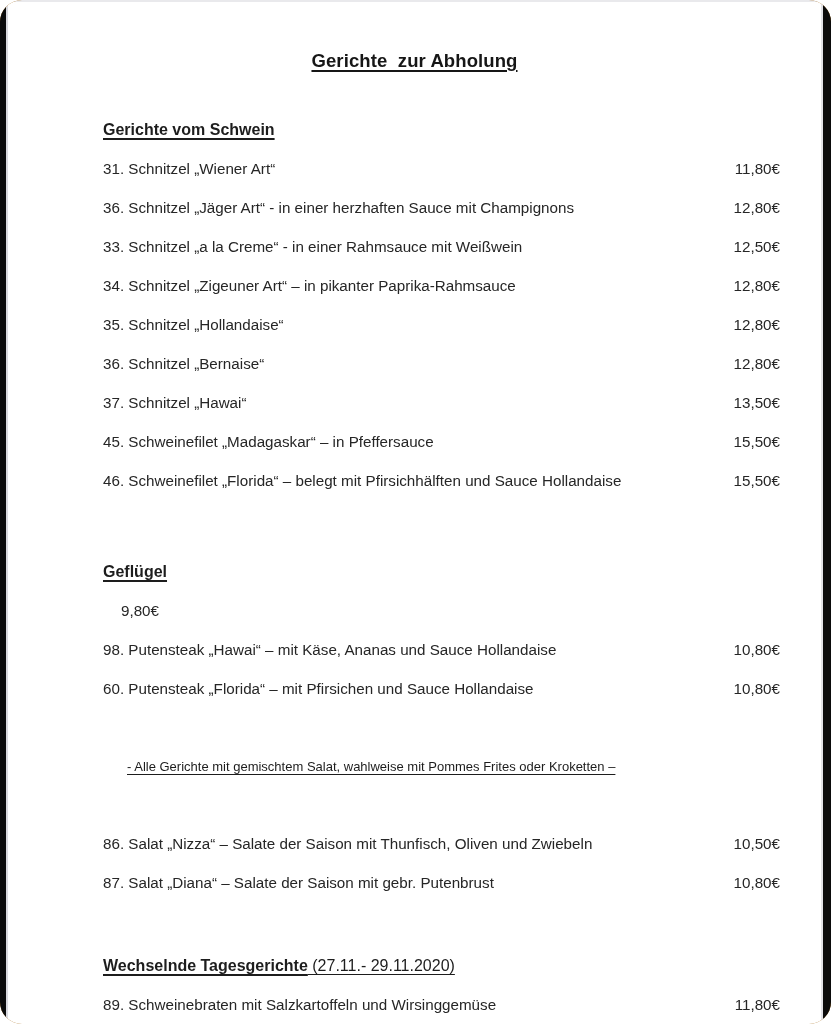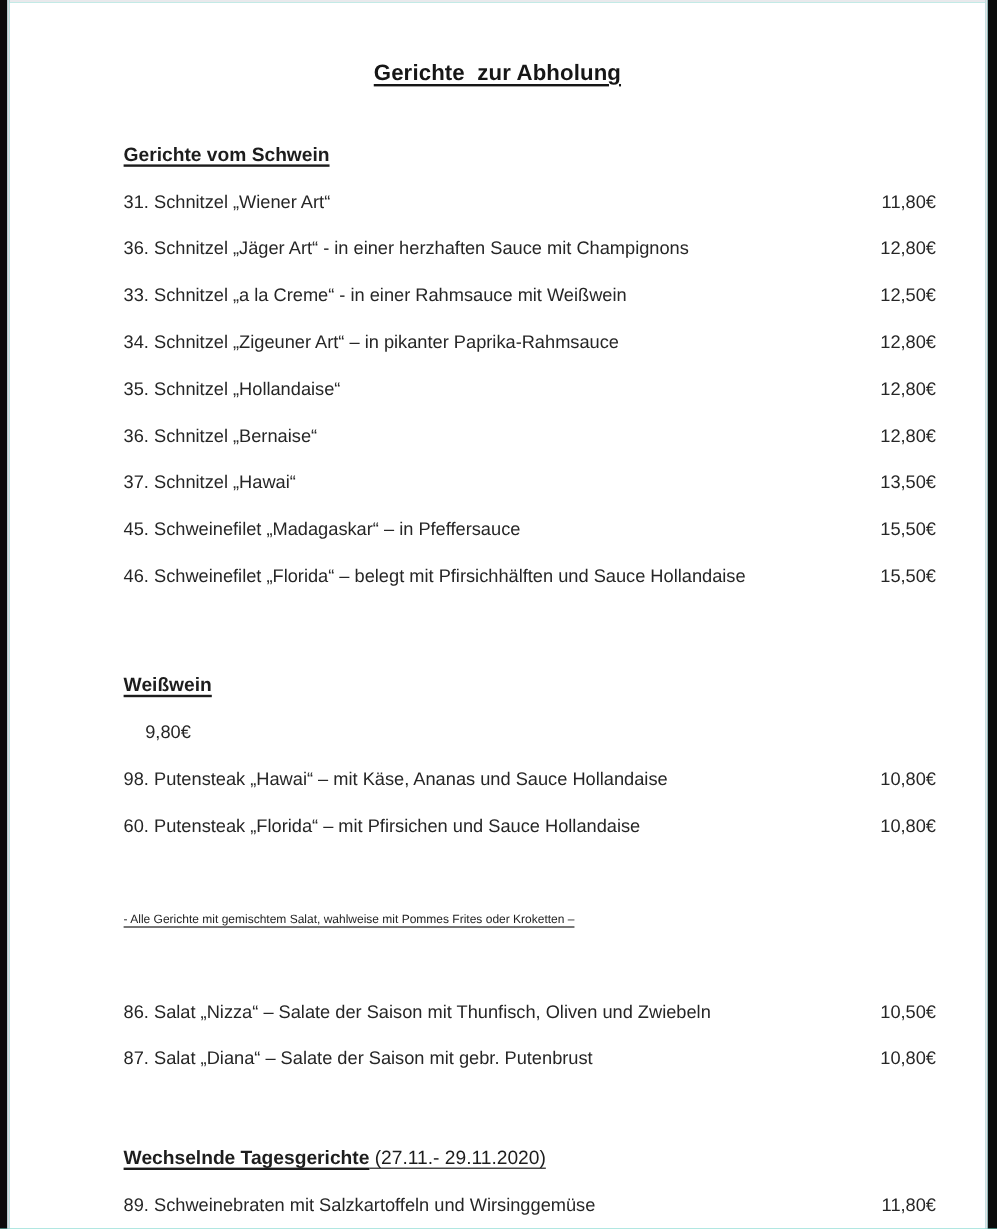--- a/index.html
+++ b/index.html
@@ -10,23 +10,24 @@
   }
   body {
     font-family: "Liberation Sans", sans-serif;
   }
 
   
   .page {
     position: relative;
     width: 831px;
     height: 1024px;
-    background: #14b8a6;
+    background: #a16207;
     overflow: hidden;
     box-sizing: border-box;
+    border-radius: 22px;
   }
   .edge-left {
     position: absolute;
     left: 0; top: 0;
     width: 6px; height: 1024px;
     background: #0b0b0b;
   }
   .edge-left-hair {
     position: absolute;
     left: 6px; top: 0;
@@ -103,25 +104,26 @@
     text-decoration: underline;
     text-underline-offset: 3px;
     text-decoration-thickness: 1.8px;
   }
   .section-head .date {
     font-weight: normal;
     text-decoration: underline;
   }
 
   .note-line {
-    font-size: 10px;
+    font-size: 13px;
     font-weight: normal;
     color: #1d1d1d;
     line-height: 20px;
     white-space: nowrap;
+    margin-left: 24px;
   }
   .note-line .u {
     text-decoration: underline;
     text-underline-offset: 3px;
     text-decoration-thickness: 1.4px;
   }
 
   .item-row {
     display: flex;
     align-items: baseline;
@@ -208,21 +210,21 @@
         <span class="item-price">15,50€</span>
       </div>
       <div class="gap-item"></div>
       <div class="item-row">
         <span class="item-name">46. Schweinefilet „Florida“ – belegt mit Pfirsichhälften und Sauce Hollandaise</span>
         <span class="item-price">15,50€</span>
       </div>
 
       <div class="gap-section"></div>
 
-      <div class="section-head"><span class="u">Weißwein</span></div>
+      <div class="section-head"><span class="u">Geflügel</span></div>
       <div class="gap-head-to-first"></div>
 
       <div class="item-row">
         <span class="item-price">9,80€</span>
       </div>
       <div class="gap-item"></div>
       <div class="item-row">
         <span class="item-name">98. Putensteak „Hawai“ – mit Käse, Ananas und Sauce Hollandaise</span>
         <span class="item-price">10,80€</span>
       </div>

